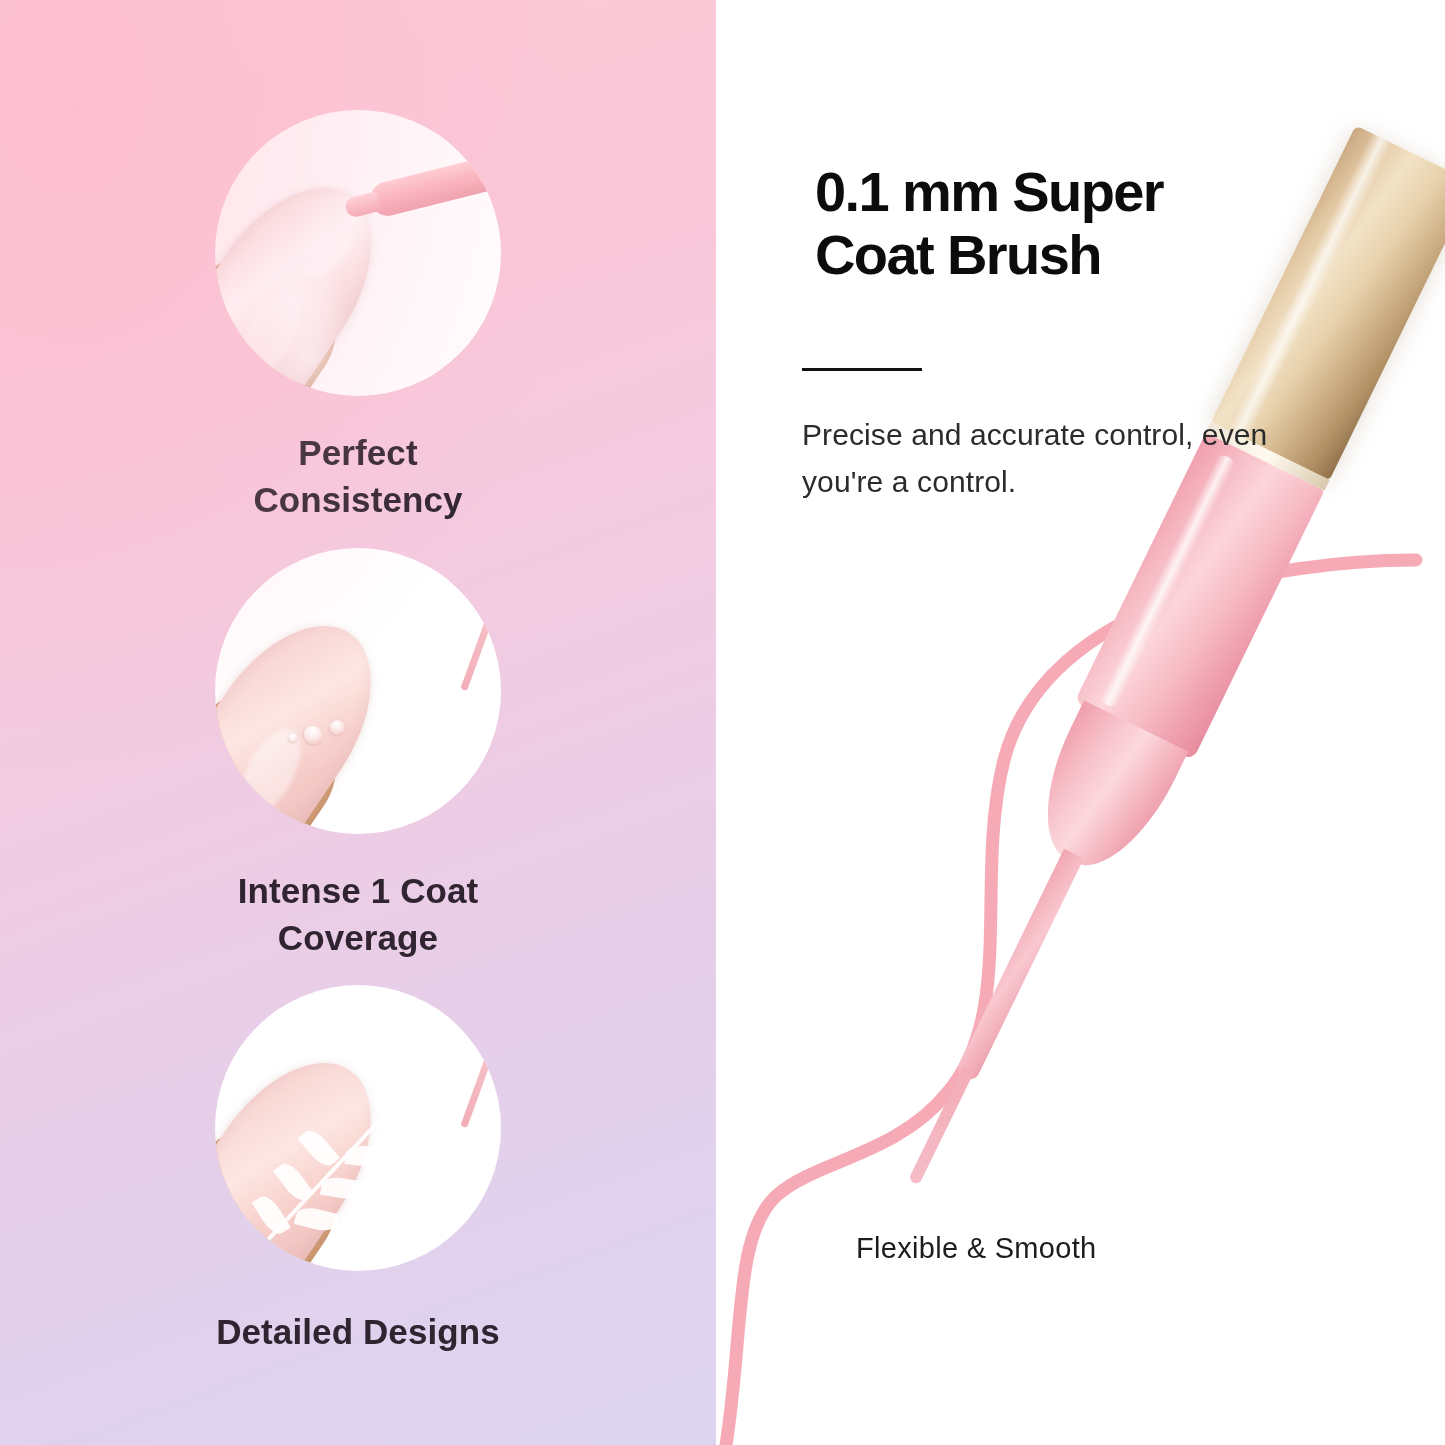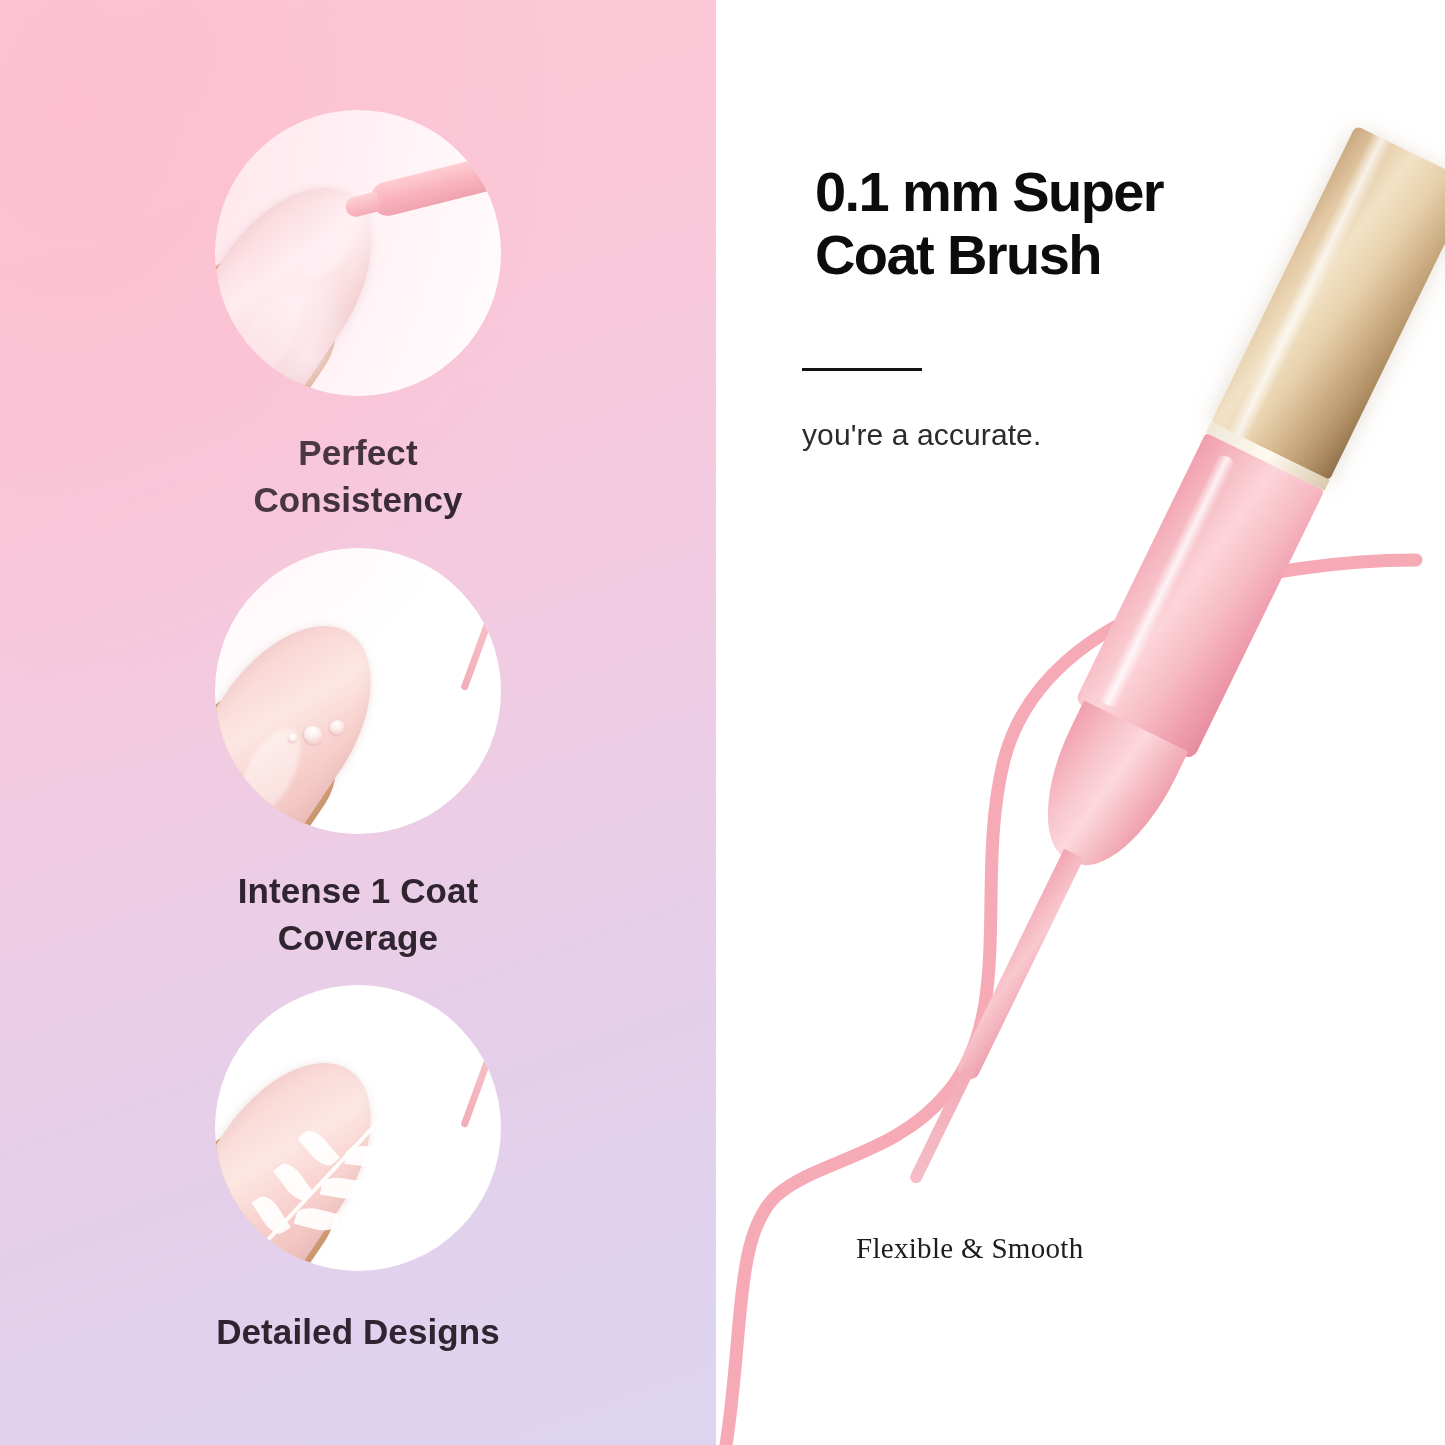--- a/index.html
+++ b/index.html
@@ -237,21 +237,20 @@
     letter-spacing: .1px;
   }
 
   .footnote {
     position: absolute;
     left: 140px;
     top: 1232px;
     font-size: 29px;
     color: #1d1d1d;
     letter-spacing: .3px;
-    font-family: Liberation Serif, serif;
   }
 
   
   .brush-assembly {
     position: absolute;
     left: 330px;
     top: 228px;
     width: 520px;
     height: 940px;
     transform: rotate(26deg);
@@ -416,20 +415,21 @@
     </div>
 
     <h1 class="headline">
       <span>0.1 mm Super</span><br>
       <span>Coat Brush</span>
     </h1>
 
     <div class="rule"></div>
 
     <div class="subcopy">
-      <div>you're a accurate.</div>
+      <div>Precise and accurate control, even</div>
+      <div>you're a control.</div>
     </div>
 
     <div class="footnote">Flexible &amp; Smooth</div>
 
   </div>
 
 </div>
 
 </body></html>

